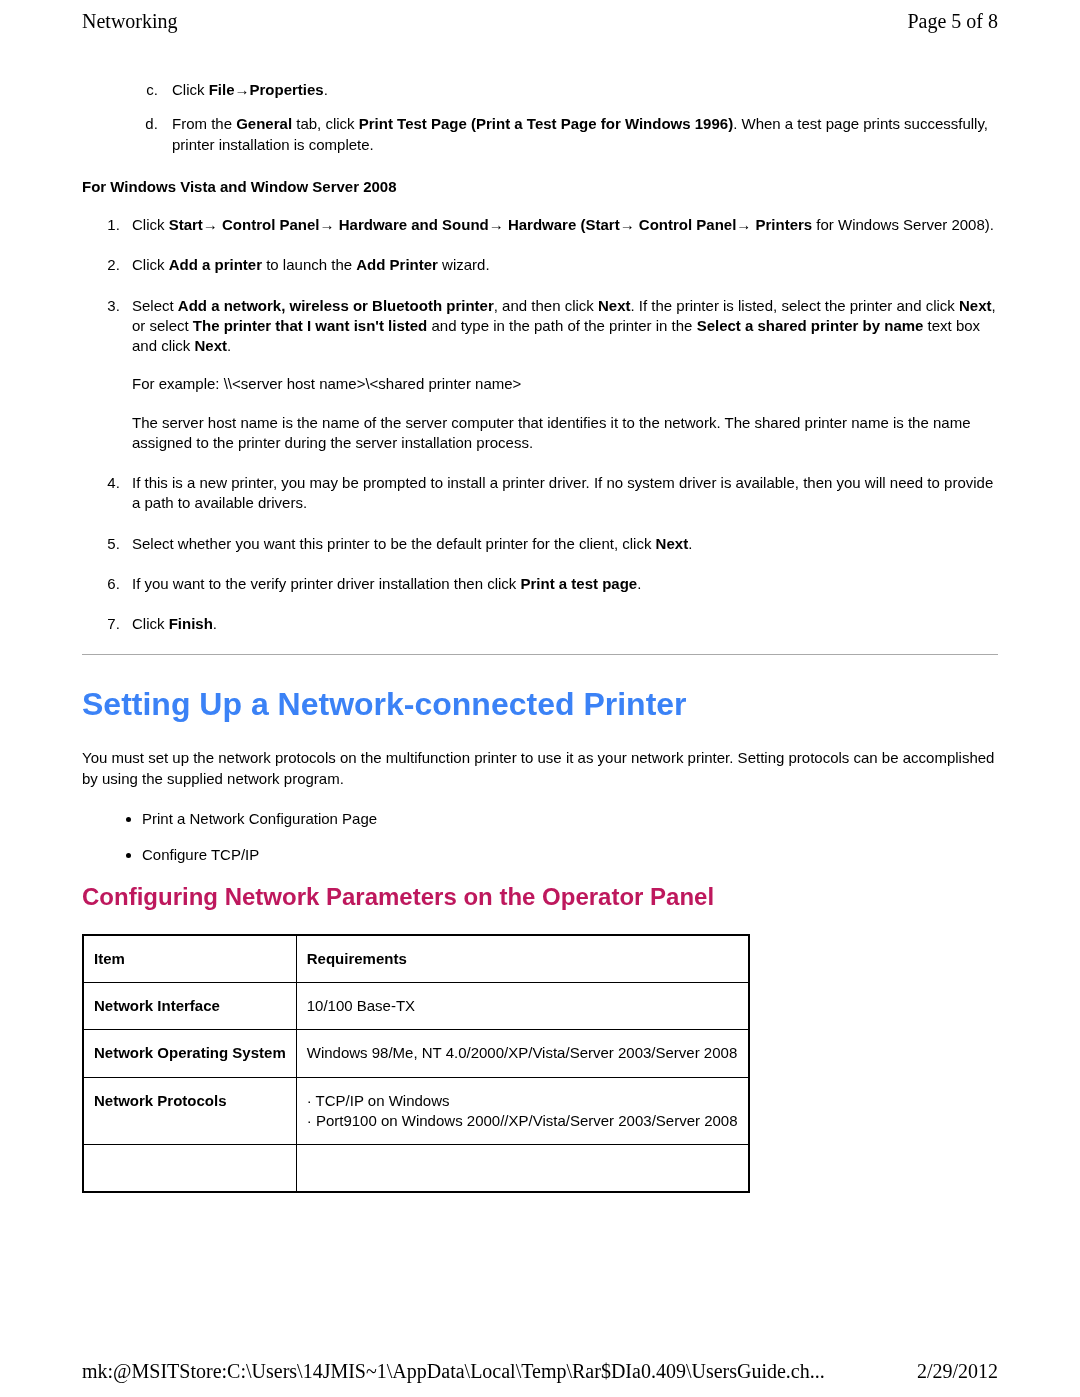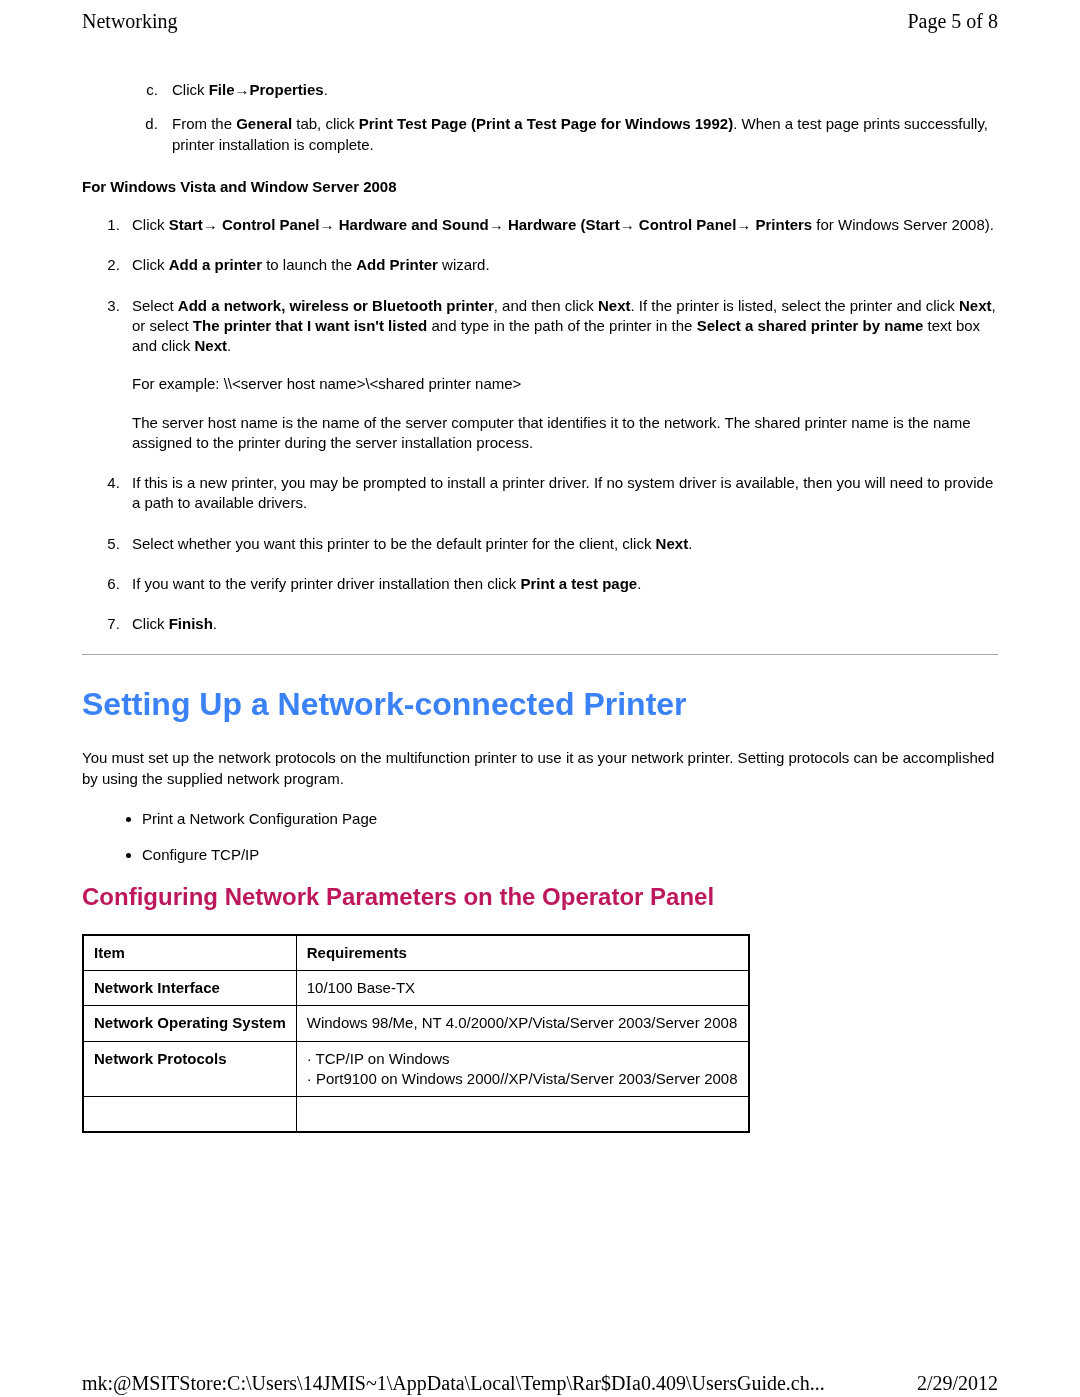--- a/index.html
+++ b/index.html
@@ -90,31 +90,31 @@
     color: #be185d;
     margin: 16px 0 20px 0;
   }
   table.req {
     border-collapse: collapse;
     border: 2px solid #000;
     font-size: 15px;
   }
   table.req th, table.req td {
     border: 1px solid #000;
-    padding: 7px 10px;
+    padding: 13px 10px;
     text-align: left;
     vertical-align: top;
   }
   table.req th {
     font-weight: bold;
   }
   .arrow { font-family: Arial, sans-serif; }
   .footer-row {
     position: absolute;
-    bottom: 2px;
+    bottom: 14px;
     left: 82px;
     right: 82px;
     display: flex;
     justify-content: space-between;
     font-family: "Times New Roman", Times, serif;
     font-size: 20px;
     gap: 44px;
   }
 </style>
 </head>
@@ -127,21 +127,21 @@
     <span>Page 5 of 8</span>
   </div>
 
   <div class="content">
 
     <ol class="ol-alpha" start="3">
       <li>
         <span>Click </span><b>File</b><span class="arrow">→</span><b>Properties</b><span>.</span>
       </li>
       <li>
-        <span>From the </span><b>General</b><span> tab, click </span><b>Print Test Page (Print a Test Page for Windows 1992)</b><span>. When a test page prints successfully, printer installation is complete.</span>
+        <span>From the </span><b>General</b><span> tab, click </span><b>Print Test Page (Print a Test Page for Windows 1996)</b><span>. When a test page prints successfully, printer installation is complete.</span>
       </li>
     </ol>
 
     <div class="sect-hd">For Windows Vista and Window Server 2008</div>
 
     <ol class="ol-num" id="numlist">
         <li><span>Click </span><b>Start</b><span class="arrow">→ </span><b>Control Panel</b><span class="arrow">→ </span><b>Hardware and Sound</b><span class="arrow">→ </span><b>Hardware (Start</b><span class="arrow">→ </span><b>Control Panel</b><span class="arrow">→ </span><b>Printers</b><span> for Windows Server 2008).</span></li>
         <li><span>Click </span><b>Add a printer</b><span> to launch the </span><b>Add Printer</b><span> wizard.</span></li>
         <li><span>Select </span><b>Add a network, wireless or Bluetooth printer</b><span>, and then click </span><b>Next</b><span>. If the printer is listed, select the printer and click </span><b>Next</b><span>, or select </span><b>The printer that I want isn't listed</b><span> and type in the path of the printer in the </span><b>Select a shared printer by name</b><span> text box and click </span><b>Next</b><span>.</span><div class="para">For example: \\&lt;server host name&gt;\&lt;shared printer name&gt;</div><div class="para">The server host name is the name of the server computer that identifies it to the network. The shared printer name is the name assigned to the printer during the server installation process.</div></li>
         <li><span>If this is a new printer, you may be prompted to install a printer driver. If no system driver is available, then you will need to provide a path to available drivers.</span></li>

